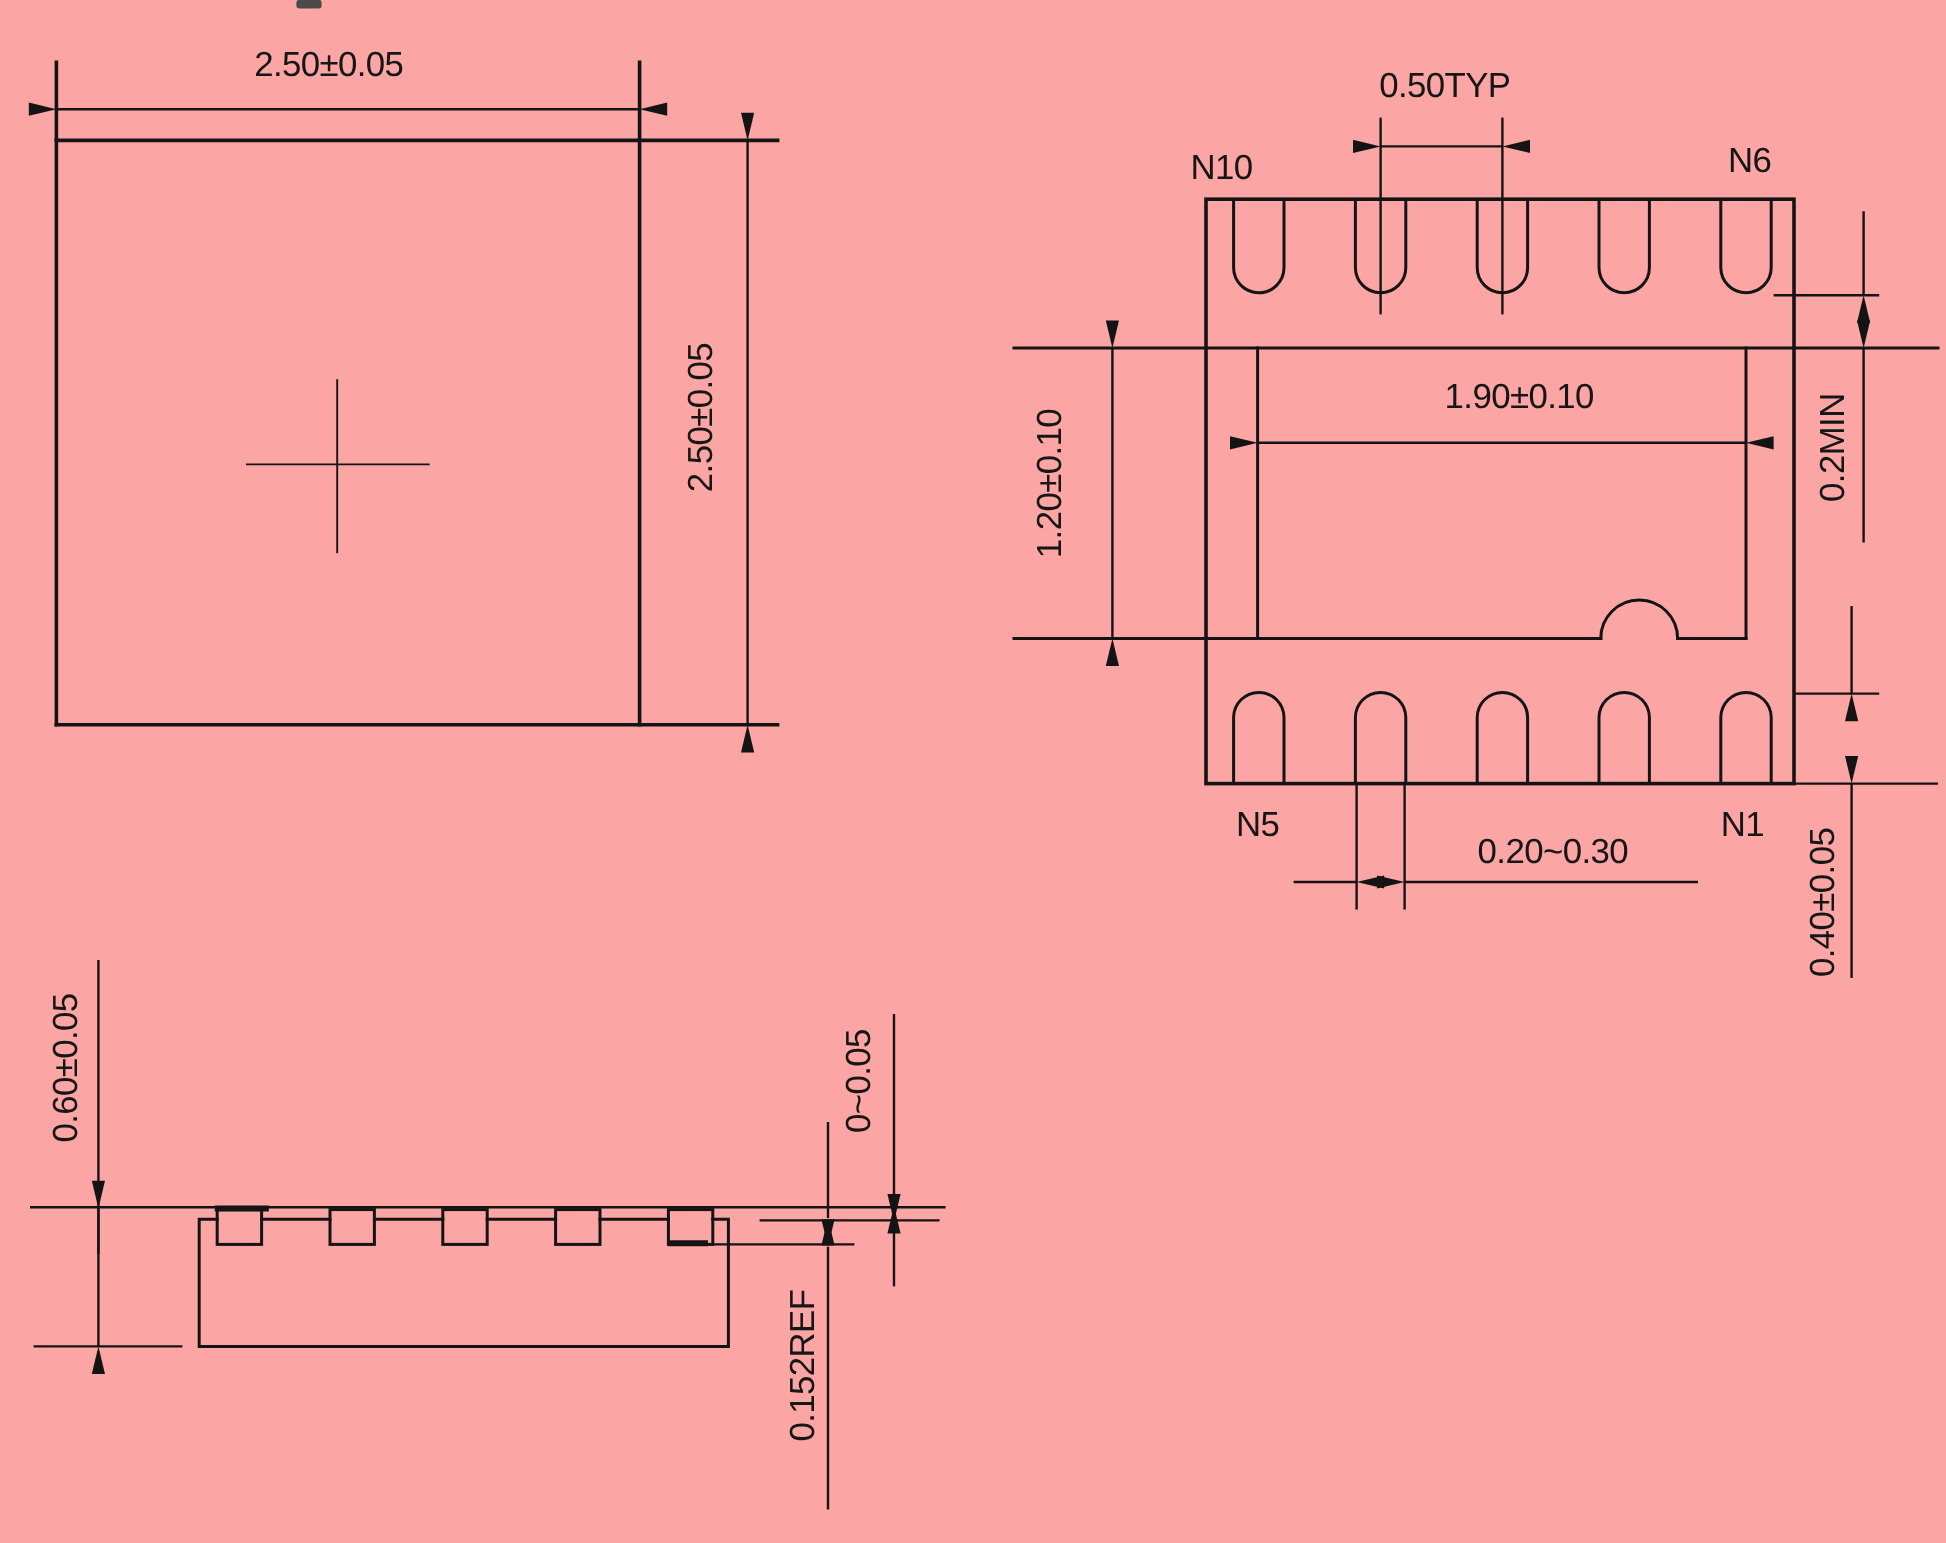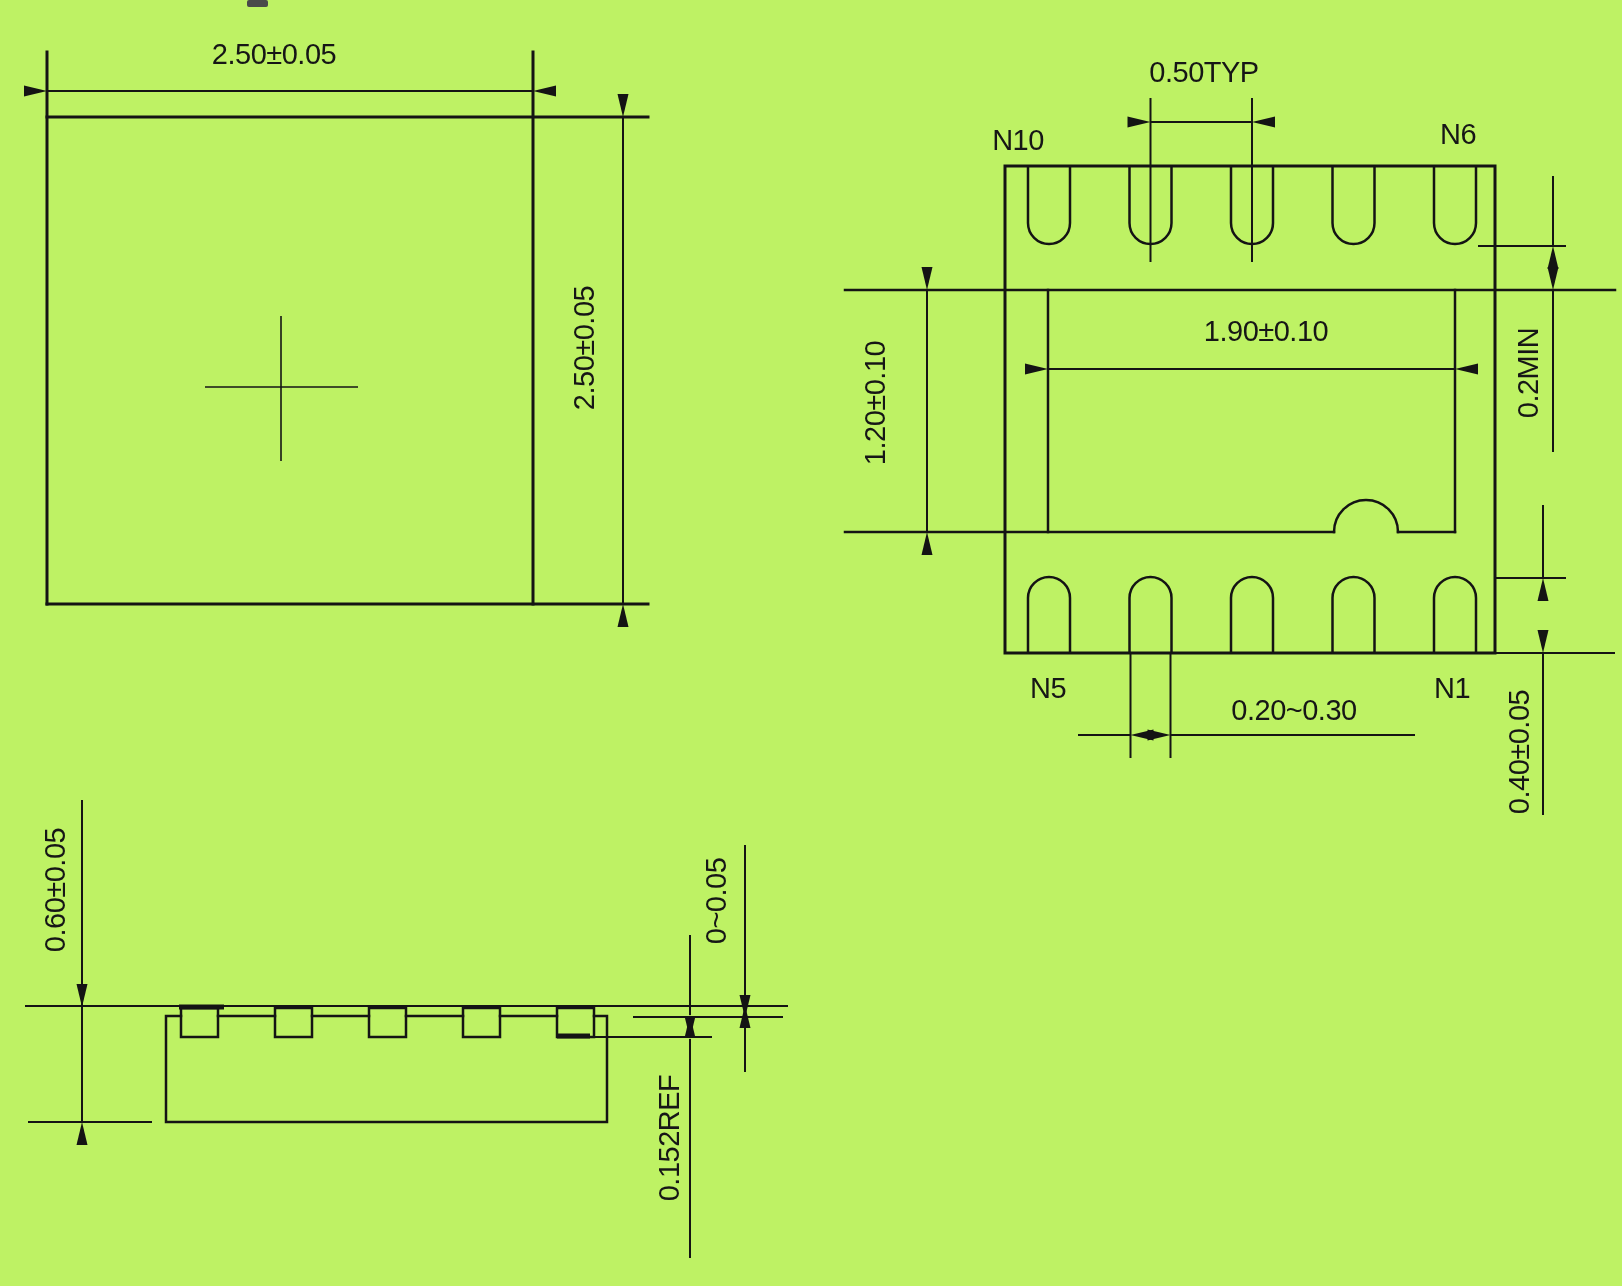--- a/index.html
+++ b/index.html
@@ -1,19 +1,19 @@
 <!DOCTYPE html>
 <html><head>
 <meta charset="utf-8">
 <style>
   html,body{margin:0;padding:0;background:#e9e9e9;}
   .page{
     position:relative;
     width:1622px;height:1286px;
-    background:#bef264;
+    background:#fca5a5;
     font-family:"Liberation Sans", sans-serif;
     overflow:hidden;
   }
   svg{display:block;}
   .obj   {stroke:#141414;stroke-width:3;  fill:none;stroke-linecap:square;}
   .obj25 {stroke:#141414;stroke-width:2.5;fill:none;stroke-linecap:square;}
   .thin  {stroke:#141414;stroke-width:2;  fill:none;stroke-linecap:butt;}
   .hair  {stroke:#141414;stroke-width:1.6;fill:none;stroke-linecap:butt;}
   .bold  {stroke:#141414;stroke-width:5;  fill:none;stroke-linecap:butt;}
   .dim   {stroke:#141414;stroke-width:2;  fill:none;stroke-linecap:butt;}

